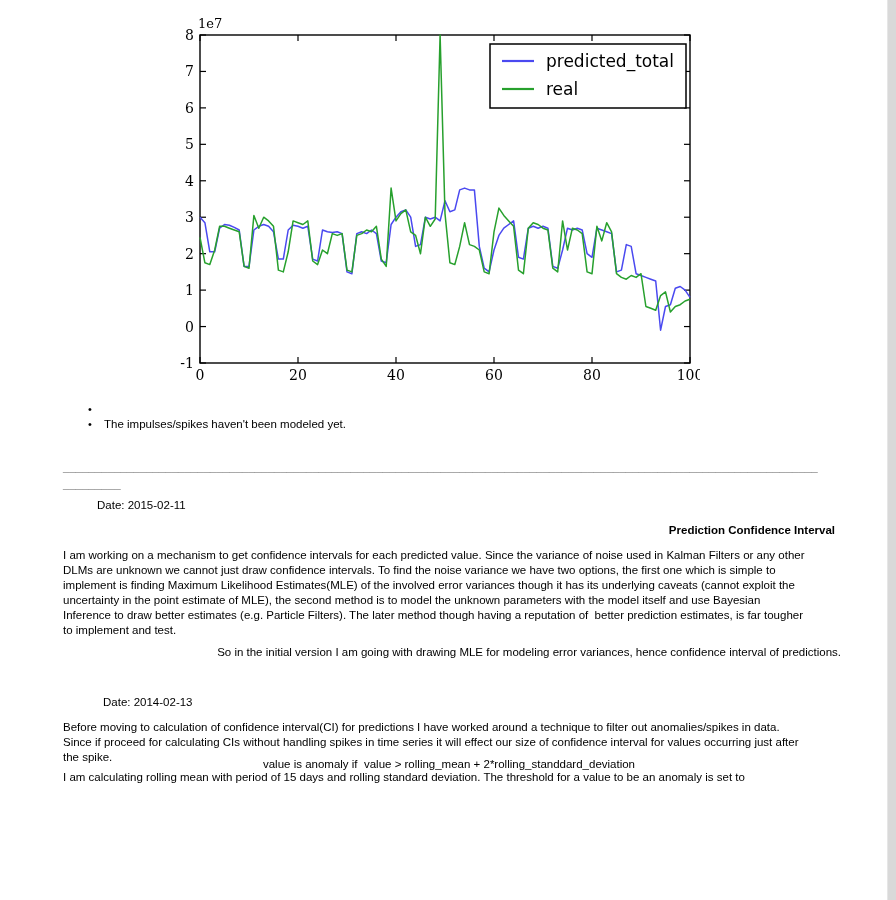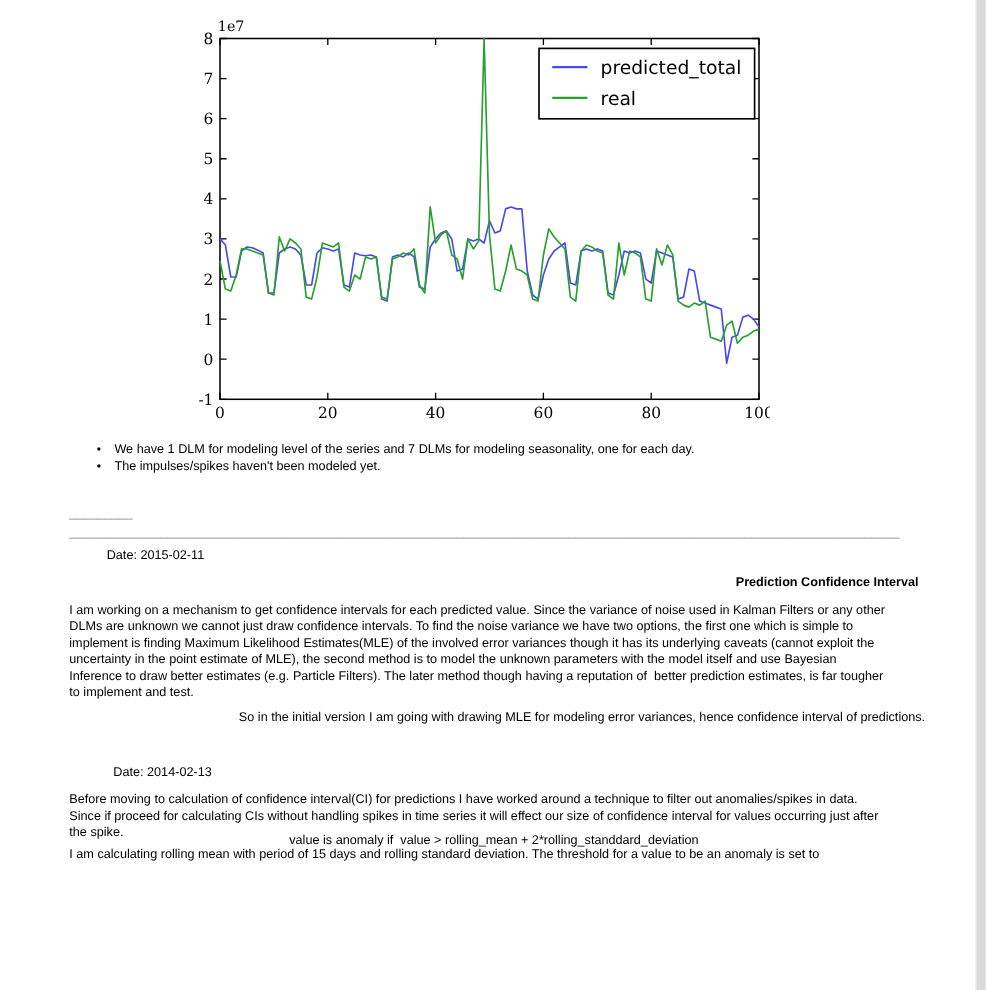--- a/index.html
+++ b/index.html
@@ -101,31 +101,30 @@
       <line x1="322" y1="46" x2="354" y2="46" stroke="#4a49f0" stroke-width="2.2"></line>
       <text x="366" y="52" class="legend-label">predicted_total</text>
       <line x1="322" y1="74" x2="354" y2="74" stroke="#27a02d" stroke-width="2.2"></line>
       <text x="366" y="80" class="legend-label">real</text>
     </svg>
 </div>
 
 <div class="bullets">
   <div class="bullet-item">
     <span class="bullet-marker">•</span>
-    <span>We have 1 DLM for modeling level of the series and 7 DLMs for modeling seasonality, one for each day.</span>
   </div>
   <div class="bullet-item">
     <span class="bullet-marker">•</span>
     <span>The impulses/spikes haven't been modeled yet.</span>
   </div>
 </div>
 
 <div class="divider">
+  <div>______________________________________________________________________________________________________________________</div>
   <div>_________</div>
-  <div>______________________________________________________________________________________________________________________</div>
 </div>
 
 <div class="txt date1">Date: 2015-02-11</div>
 <div class="txt heading">Prediction Confidence Interval</div>
 <div class="txt para1">I am working on a mechanism to get confidence intervals for each predicted value. Since the variance of noise used in Kalman Filters or any other
 DLMs are unknown we cannot just draw confidence intervals. To find the noise variance we have two options, the first one which is simple to
 implement is finding Maximum Likelihood Estimates(MLE) of the involved error variances though it has its underlying caveats (cannot exploit the
 uncertainty in the point estimate of MLE), the second method is to model the unknown parameters with the model itself and use Bayesian
 Inference to draw better estimates (e.g. Particle Filters). The later method though having a reputation of  better prediction estimates, is far tougher
 to implement and test.</div>

